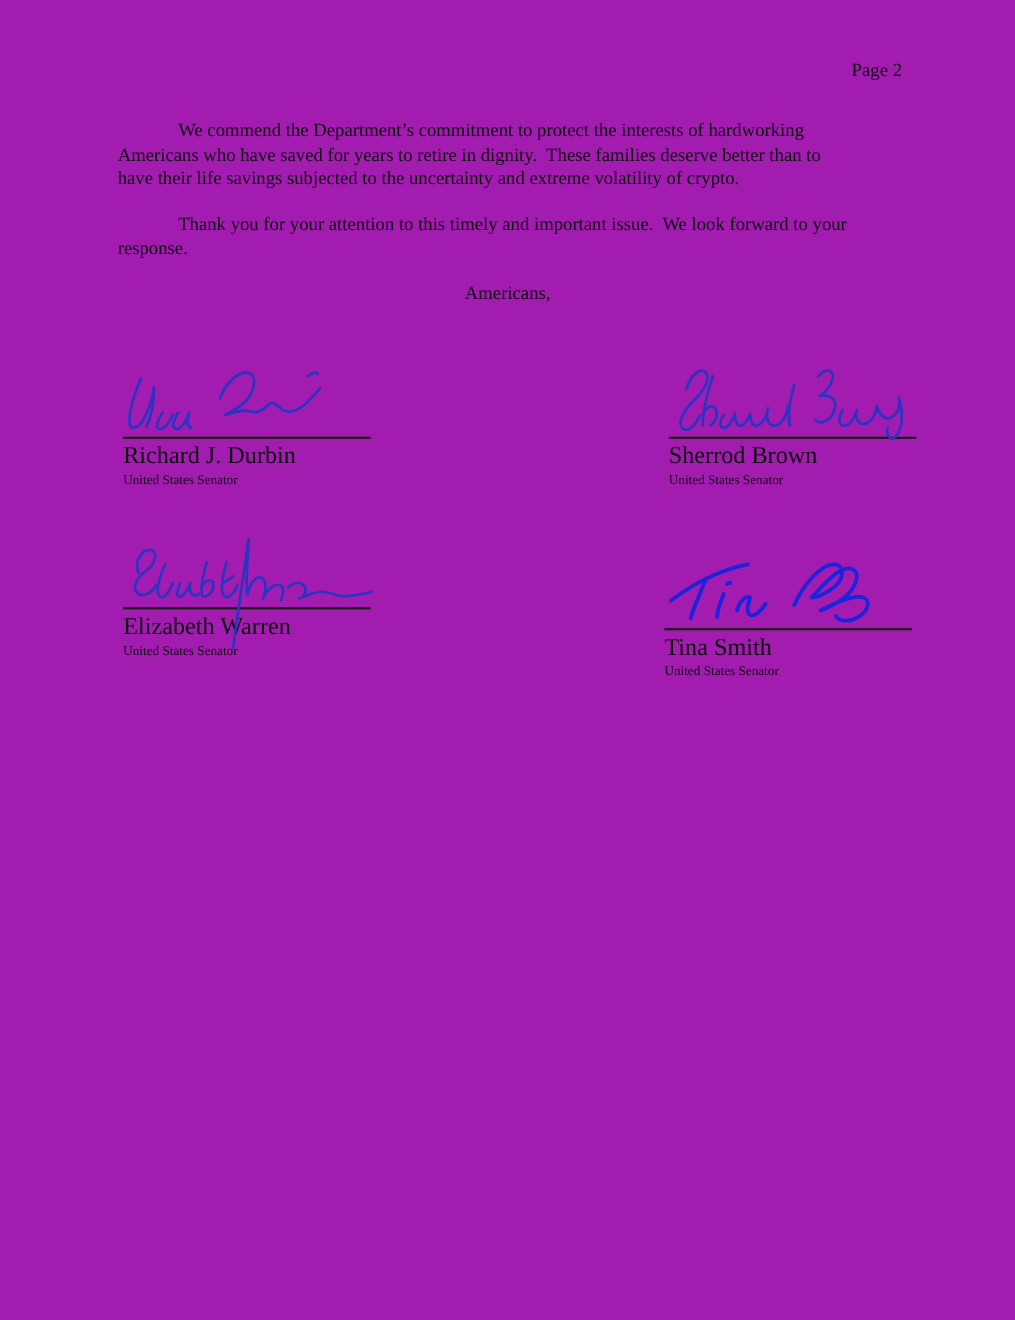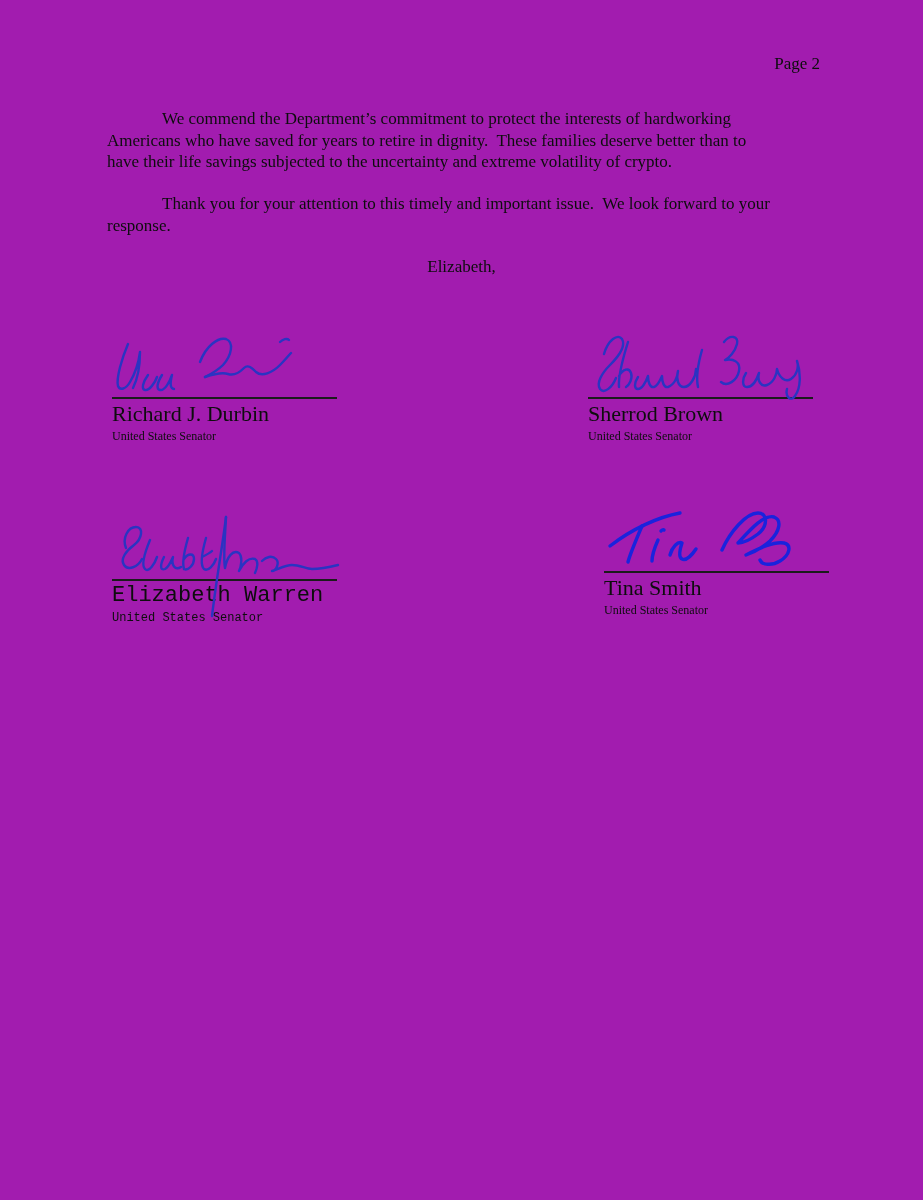--- a/index.html
+++ b/index.html
@@ -41,22 +41,22 @@
     width: 100%;
     text-align: center;
     font-size: 17px;
     line-height: 22px;
   }
   .sig-block {
     position: absolute;
     width: 225px;
   }
   .sig-durbin { left: 112px; top: 330px; }
-  .sig-brown  { left: 588px; top: 330px; }
-  .sig-warren { left: 112px; top: 512px; font-family: Liberation Mono, monospace; }
+  .sig-brown  { left: 608px; top: 330px; }
+  .sig-warren { left: 112px; top: 485px; }
   .sig-smith  { left: 588px; top: 504px; margin-left: 16px; }
   .sig-area {
     position: relative;
     height: 67px;
     border-bottom: 2px solid #1b1b1b;
   }
   .sig-area svg {
     position: absolute;
     left: 0;
     top: 0;
@@ -93,21 +93,21 @@
 
   <div class="page-number">Page 2</div>
 
   <div class="body-paragraph para-1">We commend the Department’s commitment to protect the interests of hardworking
 Americans who have saved for years to retire in dignity.  These families deserve better than to
 have their life savings subjected to the uncertainty and extreme volatility of crypto.</div>
 
   <div class="body-paragraph para-2">Thank you for your attention to this timely and important issue.  We look forward to your
 response.</div>
 
-  <div class="closing">Elizabeth,</div>
+  <div class="closing">Americans,</div>
 
   <div class="sig-block sig-durbin">
     <div class="sig-area">
       <svg width="230" height="80" viewBox="0 0 230 80">
         <path class="ink" d="M16,14 C10,28 4,48 6,56 C8,61 14,59 18,52 C24,42 27,30 28,22 C28,36 25,50 21,58"></path>
         <path class="ink" d="M36,45 C31,52 29,59 33,60 C37,61 43,53 45,47"></path>
         <path class="ink" d="M50,45 C45,53 44,59 48,60 C53,61 58,51 60,45 C58,53 58,59 62,59"></path>
         <path class="ink" d="M88,32 C94,16 106,7 114,9 C122,12 120,25 111,35 C105,41 97,45 93,47"></path>
         <path class="ink" d="M93,47 C102,44 110,42 116,44 C122,46 128,42 132,38 C136,34 140,38 144,42 C150,47 160,43 168,35 C173,30 177,25 179,23"></path>
         <path class="ink" d="M168,12 C171,9 175,8 177,10"></path>

